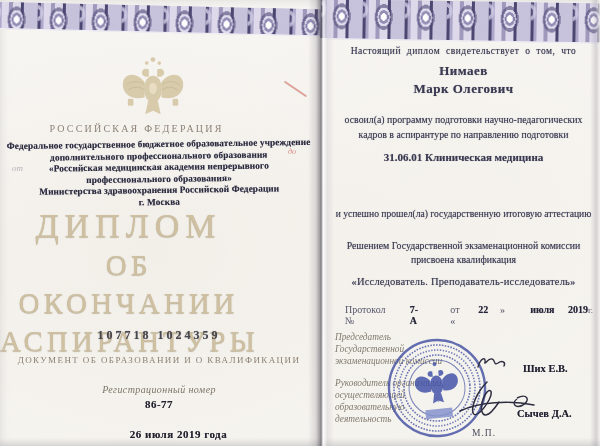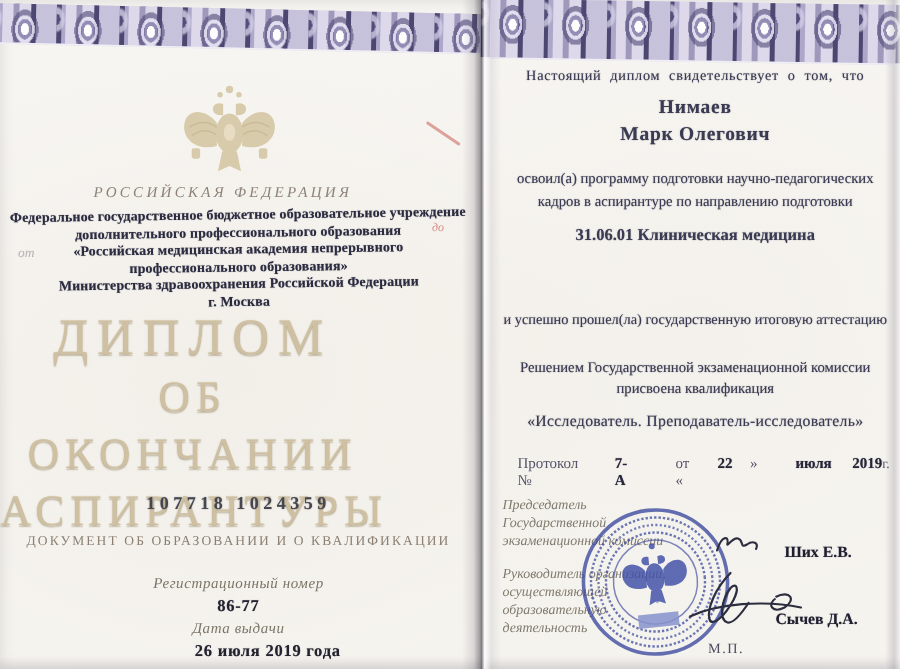--- a/index.html
+++ b/index.html
@@ -49,21 +49,21 @@
     position:absolute; left:0; bottom:0; width:600px; height:8px; z-index:4;
     background:linear-gradient(rgba(120,115,130,0), rgba(120,115,130,.15));
   }
   
   .abs { position:absolute; }
   .ctr { text-align:center; }
   .page-left  { position:absolute; left:0;   top:0; width:318px; height:446px; }
   .page-right { position:absolute; left:327px; top:0; width:273px; height:446px; }
   
   .emblem { left:118px; top:53px; filter:blur(.5px); opacity:.92; }
-  .country { left:16px; top:123px; width:265px; font-size:10px; letter-spacing:2.2px; color:#8d8278;font-style:italic; }
+  .country { left:4px; top:123px; width:265px; font-size:10px; letter-spacing:2.2px; color:#8d8278; }
   .institution { left:2px; top:139px; width:314px; transform:rotate(-0.8deg); }
   .institution div { font-size:9.3px; font-weight:bold; color:#2b2b40; line-height:11.6px; letter-spacing:.1px; text-shadow:0 0 .7px rgba(43,43,64,.55); }
   .diploma-title { left:0; top:206px; width:257px; color:#cec0a1; text-shadow:0 1px 1px rgba(125,105,65,.4), 0 0 1px rgba(125,105,65,.25); }
   .diploma-title .t1 { font-size:34px; letter-spacing:6px; line-height:40px; }
   .diploma-title .t2 { font-size:29px; letter-spacing:4px; line-height:38px; }
   .serial { left:0; top:328px; width:318px; font-size:12px; font-weight:bold; letter-spacing:3px; color:#46464f; text-shadow:0 0 1px rgba(70,70,80,.5); }
   .doc-type { left:0; top:355px; width:318px; font-size:9px; letter-spacing:1.4px; color:#8d8073; }
   .lbl-it { font-style:italic; font-size:10px; color:#7c7567; letter-spacing:.4px; }
   .val-b  { font-weight:bold; font-size:11px; color:#23222f; letter-spacing:.5px; text-shadow:0 0 .6px rgba(35,34,47,.5); }
   .reg-label  { left:0; top:384px; width:318px; }
@@ -149,21 +149,20 @@
       <div class="t1">ДИПЛОМ</div>
       <div class="t2">ОБ ОКОНЧАНИИ</div>
       <div class="t2">АСПИРАНТУРЫ</div>
     </div>
 
     <div class="abs ctr serial">107718  1024359</div>
     <div class="abs ctr doc-type">ДОКУМЕНТ ОБ ОБРАЗОВАНИИ И О КВАЛИФИКАЦИИ</div>
 
     <div class="abs ctr lbl-it reg-label">Регистрационный номер</div>
     <div class="abs ctr val-b reg-value">86-77</div>
-    <div class="abs ctr lbl-it date-label">Дата выдачи</div>
     <div class="abs ctr val-b date-value">26 июля 2019 года</div>
   </div>
 
   <div class="abs scratch"></div>
   <span class="abs artifact-red" style="left:288px; top:147px;">до</span>
   <span class="abs artifact-gray" style="left:12px; top:163px;">от</span>
 
   <div class="page-right">
 
     <div class="abs ctr txt intro">Настоящий диплом свидетельствует о том, что</div>

